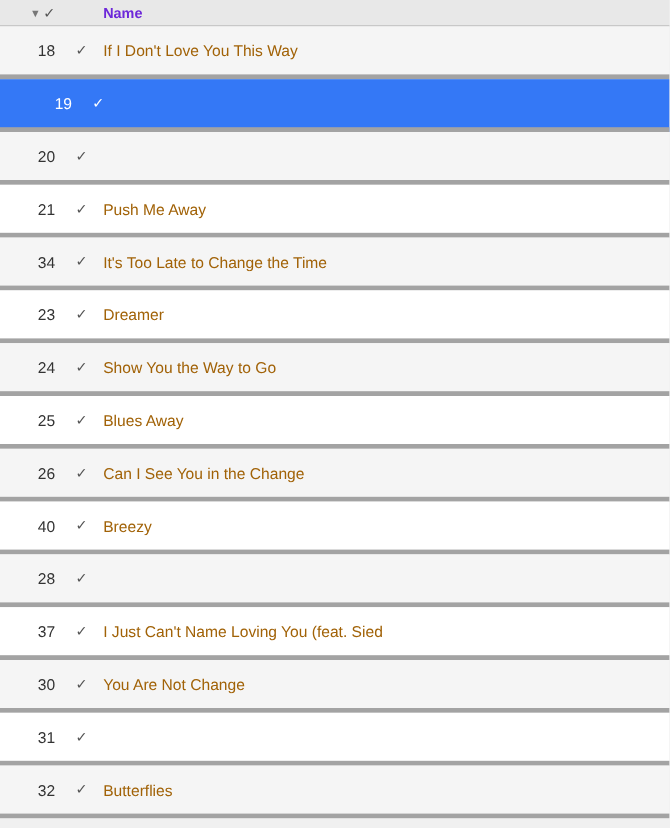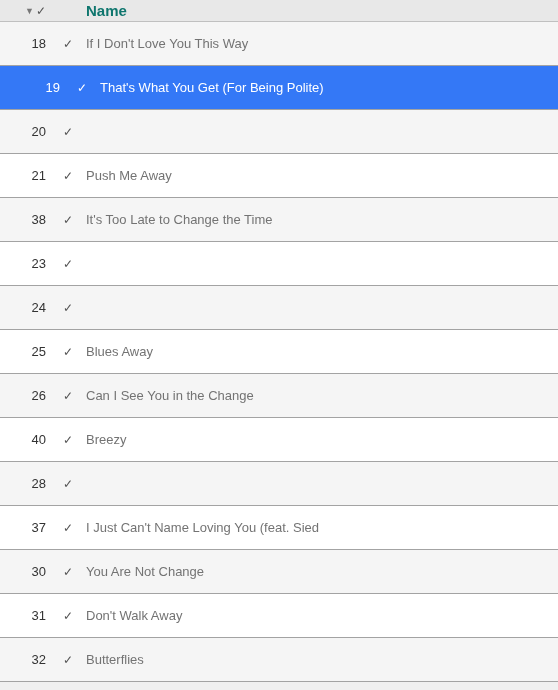--- a/index.html
+++ b/index.html
@@ -45,33 +45,33 @@
       width: 28px;
       min-width: 28px;
       display: flex;
       align-items: center;
       justify-content: center;
     }
 
     .col-name {
       flex: 1;
       padding-left: 4px;
-      color: #0f766e;
-      font-size: 15px;
+      color: #6d28d9;
+      font-size: 12px;
       font-weight: 600;
       white-space: nowrap;
       overflow: hidden;
       text-overflow: ellipsis;
     }
 
     .data-row {
       display: flex;
       align-items: center;
       height: 44px;
-      border-bottom: 1px solid #a3a3a3;
+      border-bottom: 4px solid #a3a3a3;
       padding: 0 4px;
       background: #ffffff;
     }
 
     .data-row:nth-child(odd) {
       background: #f5f5f5;
     }
 
     .data-row.selected {
       background: #3478f6 !important;
@@ -107,21 +107,21 @@
     }
 
     .checkmark {
       color: #555;
       font-size: 12px;
     }
 
     .row-name {
       flex: 1;
       padding-left: 4px;
-      color: #737373;
+      color: #a16207;
       font-size: 13px;
       white-space: nowrap;
       overflow: hidden;
       text-overflow: ellipsis;
     }
 
     .sort-arrow {
       font-size: 9px;
       color: #777;
       margin-right: 2px;
@@ -148,53 +148,54 @@
         <div class="row-check">
           <span class="checkmark">✓</span>
         </div>
         <div class="row-name">If I Don't Love You This Way</div>
       </div>
       <div class="data-row selected">
         <div class="row-num">19</div>
         <div class="row-check">
           <span class="checkmark">✓</span>
         </div>
-        <div class="row-name">That's What You Get (For Being Polite)</div>
       </div>
       <div class="data-row">
         <div class="row-num">20</div>
         <div class="row-check">
           <span class="checkmark">✓</span>
         </div>
       </div>
       <div class="data-row">
         <div class="row-num">21</div>
         <div class="row-check">
           <span class="checkmark">✓</span>
         </div>
         <div class="row-name">Push Me Away</div>
       </div>
       <div class="data-row">
-        <div class="row-num">38</div>
+        <div class="row-num">34</div>
         <div class="row-check">
           <span class="checkmark">✓</span>
         </div>
         <div class="row-name">It's Too Late to Change the Time</div>
       </div>
       <div class="data-row">
         <div class="row-num">23</div>
         <div class="row-check">
           <span class="checkmark">✓</span>
         </div>
+        <div class="row-name">Dreamer</div>
       </div>
       <div class="data-row">
         <div class="row-num">24</div>
         <div class="row-check">
           <span class="checkmark">✓</span>
         </div>
+        <div class="row-name">Show You the Way to Go</div>
       </div>
       <div class="data-row">
         <div class="row-num">25</div>
         <div class="row-check">
           <span class="checkmark">✓</span>
         </div>
         <div class="row-name">Blues Away</div>
       </div>
       <div class="data-row">
         <div class="row-num">26</div>
@@ -228,21 +229,20 @@
         <div class="row-check">
           <span class="checkmark">✓</span>
         </div>
         <div class="row-name">You Are Not Change</div>
       </div>
       <div class="data-row">
         <div class="row-num">31</div>
         <div class="row-check">
           <span class="checkmark">✓</span>
         </div>
-        <div class="row-name">Don't Walk Away</div>
       </div>
       <div class="data-row">
         <div class="row-num">32</div>
         <div class="row-check">
           <span class="checkmark">✓</span>
         </div>
         <div class="row-name">Butterflies</div>
       </div>
     </div>
 </div>

